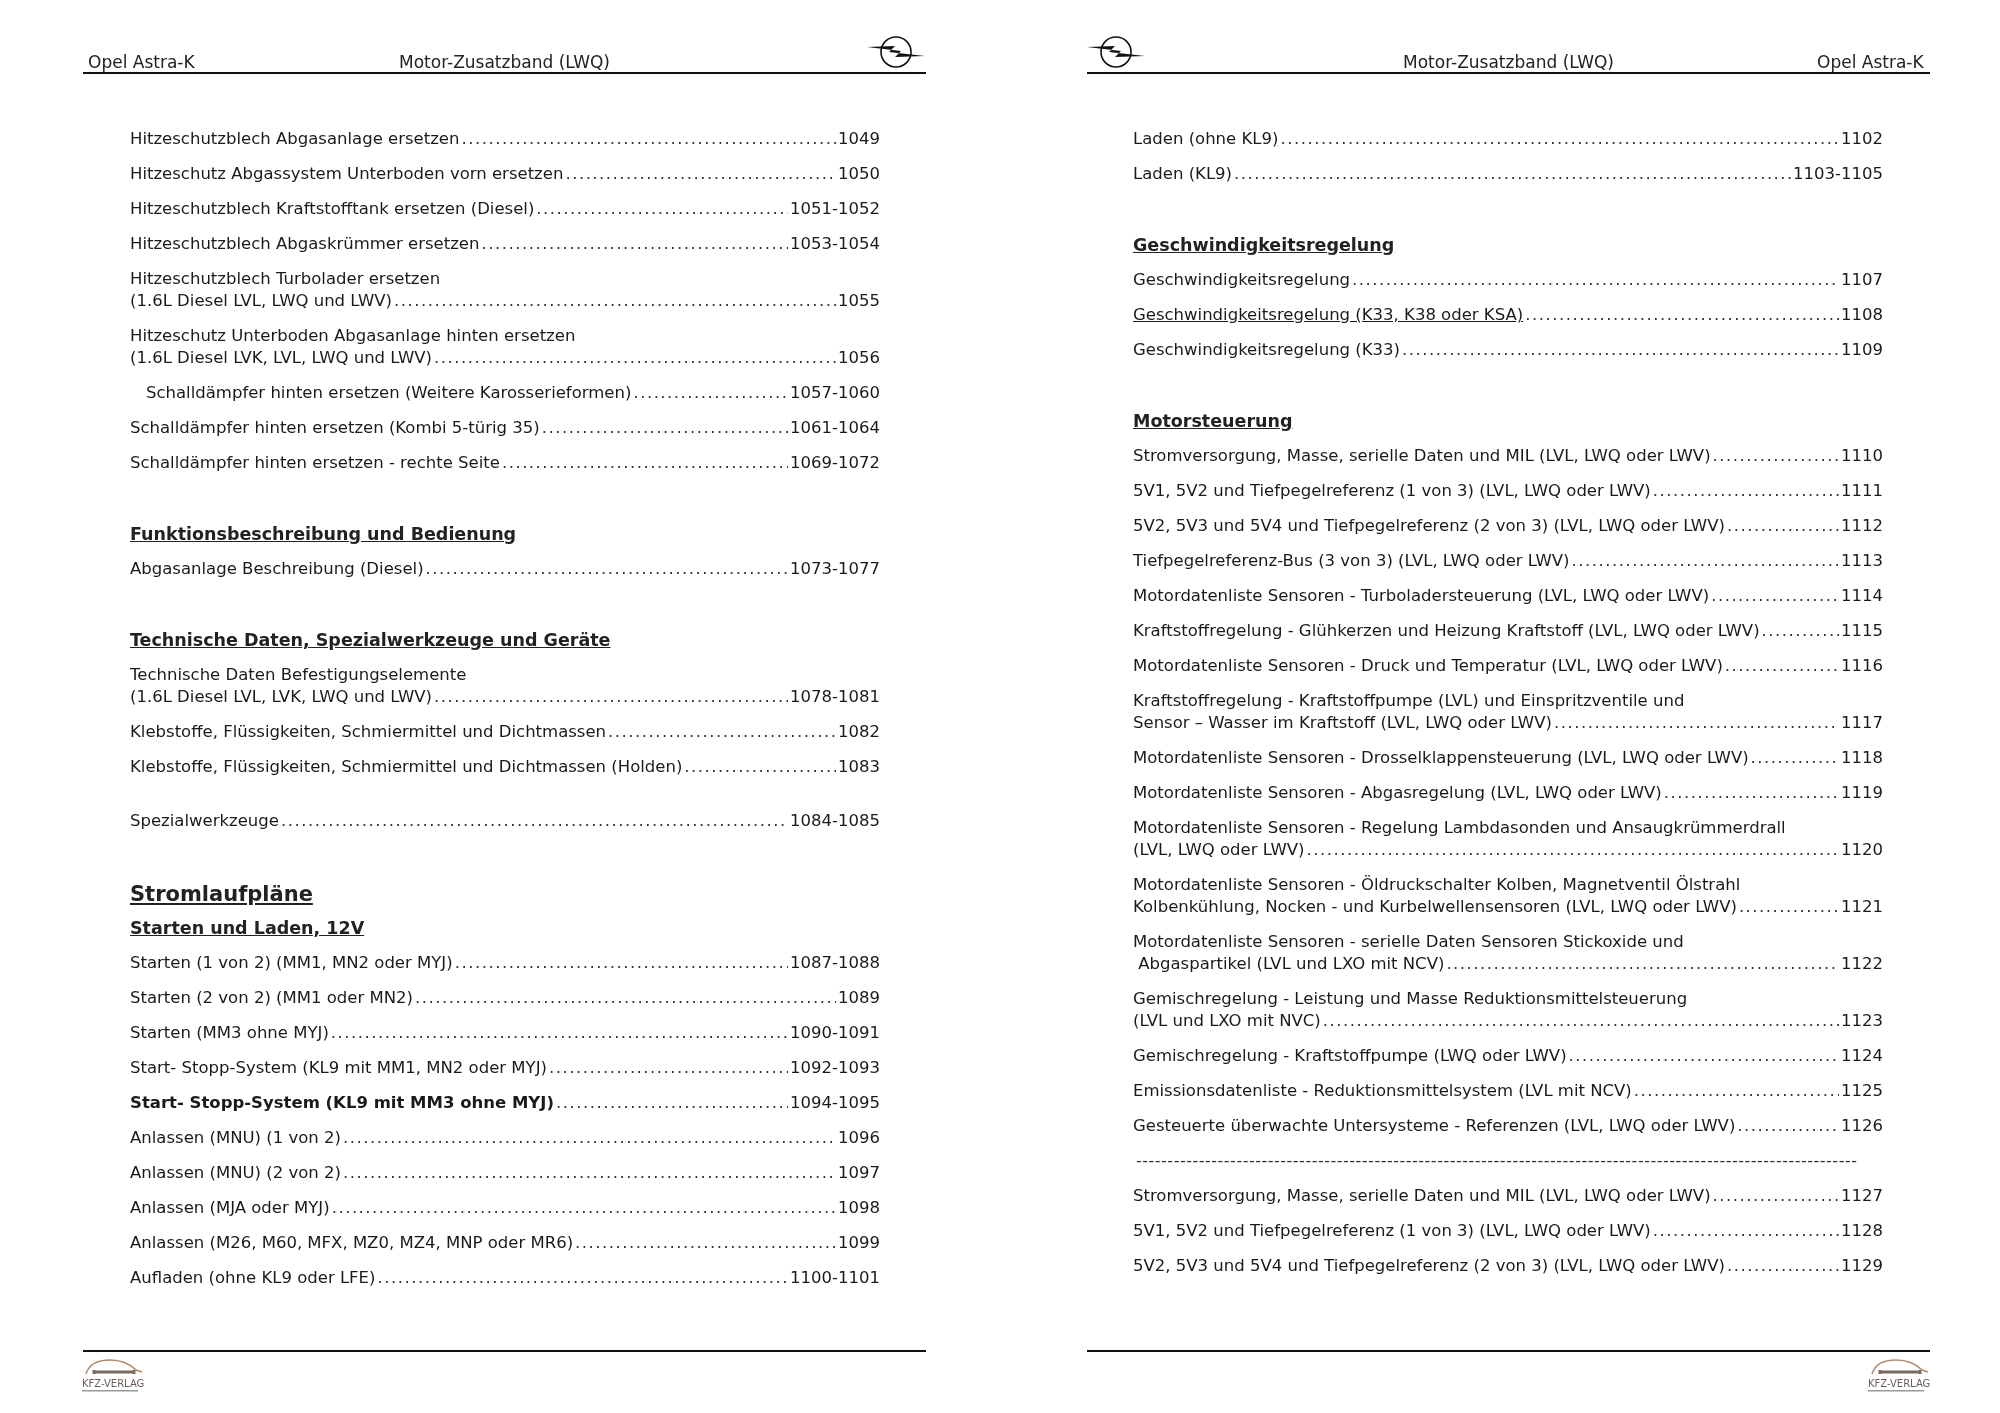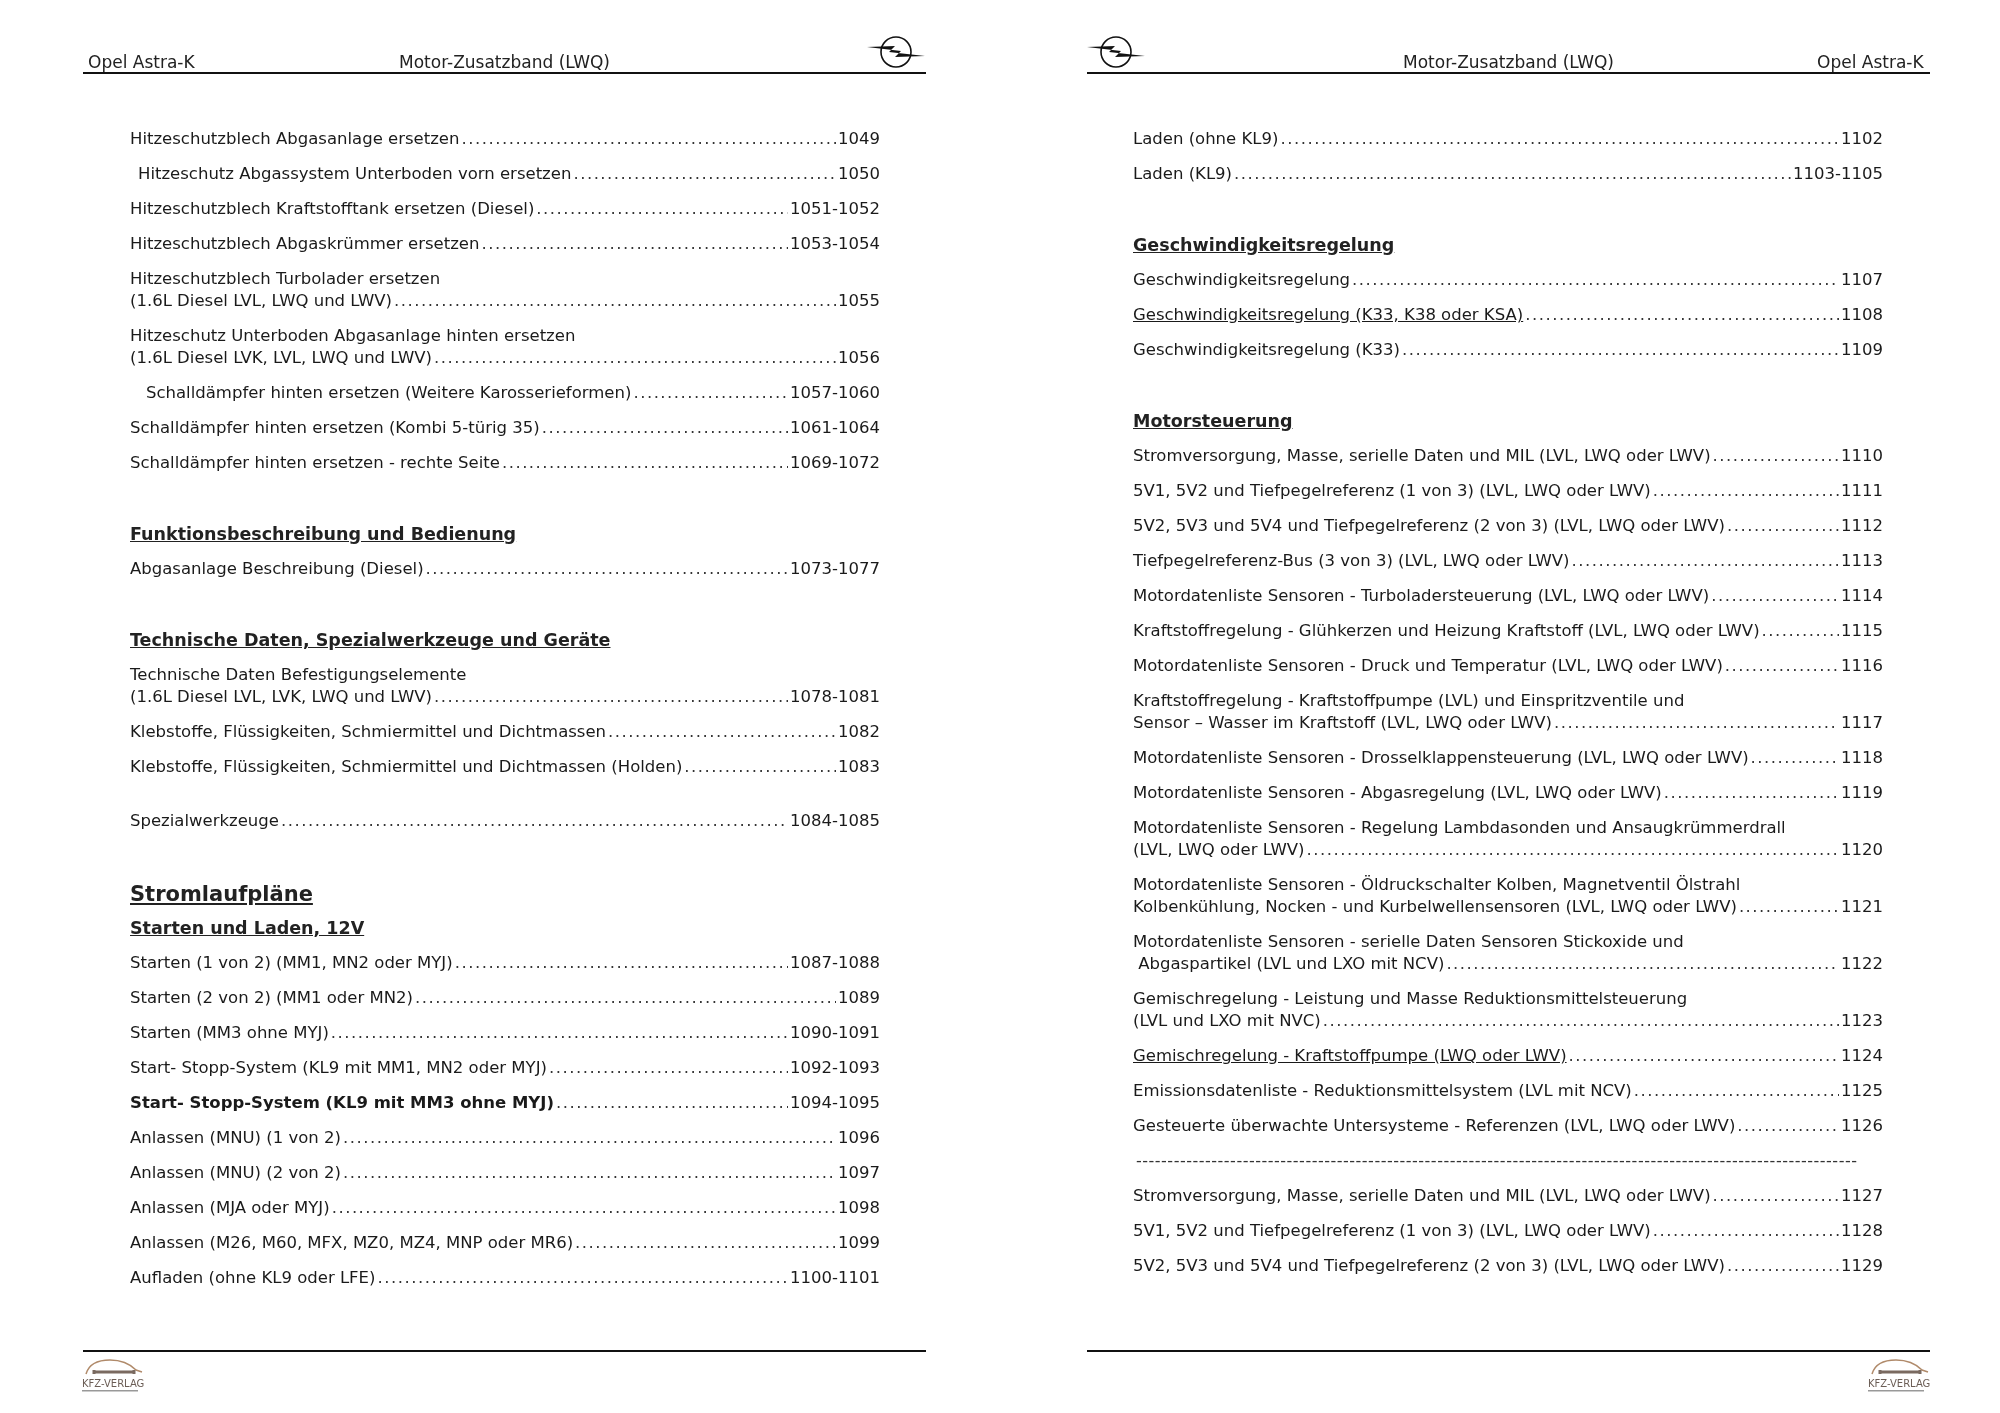--- a/index.html
+++ b/index.html
@@ -73,21 +73,21 @@
     <div>
         <div class="entry">
           <div class="row">
             <span class="t" style="white-space: pre;">Hitzeschutzblech Abgasanlage ersetzen</span>
             <span class="dots"></span>
             <span class="pg">1049</span>
           </div>
         </div>
         <div class="entry">
           <div class="row">
-            <span class="t" style="white-space: pre; margin-left: 8px;">Hitzeschutz Abgassystem Unterboden vorn ersetzen</span>
+            <span class="t" style="white-space: pre;">Hitzeschutz Abgassystem Unterboden vorn ersetzen</span>
             <span class="dots"></span>
             <span class="pg">1050</span>
           </div>
         </div>
         <div class="entry">
           <div class="row">
             <span class="t" style="white-space: pre;">Hitzeschutzblech Kraftstofftank ersetzen (Diesel)</span>
             <span class="dots"></span>
             <span class="pg">1051-1052</span>
           </div>
@@ -425,21 +425,21 @@
         <div class="entry">
           <span class="pre">Gemischregelung - Leistung und Masse Reduktionsmittelsteuerung</span>
           <div class="row">
             <span class="t" style="white-space: pre;">(LVL und LXO mit NVC)</span>
             <span class="dots"></span>
             <span class="pg">1123</span>
           </div>
         </div>
         <div class="entry">
           <div class="row">
-            <span class="t" style="white-space: pre; text-decoration: underline;">Gemischregelung - Kraftstoffpumpe (LWQ oder LWV)</span>
+            <span class="t" style="white-space: pre;">Gemischregelung - Kraftstoffpumpe (LWQ oder LWV)</span>
             <span class="dots"></span>
             <span class="pg">1124</span>
           </div>
         </div>
         <div class="entry">
           <div class="row">
             <span class="t" style="white-space: pre;">Emissionsdatenliste - Reduktionsmittelsystem (LVL mit NCV)</span>
             <span class="dots"></span>
             <span class="pg">1125</span>
           </div>

